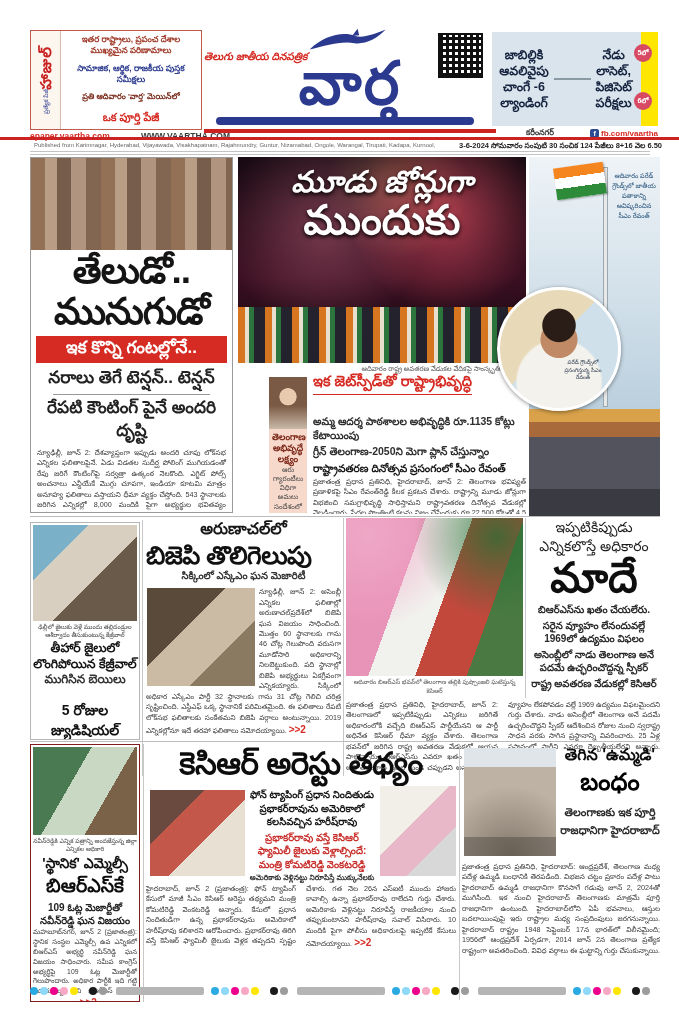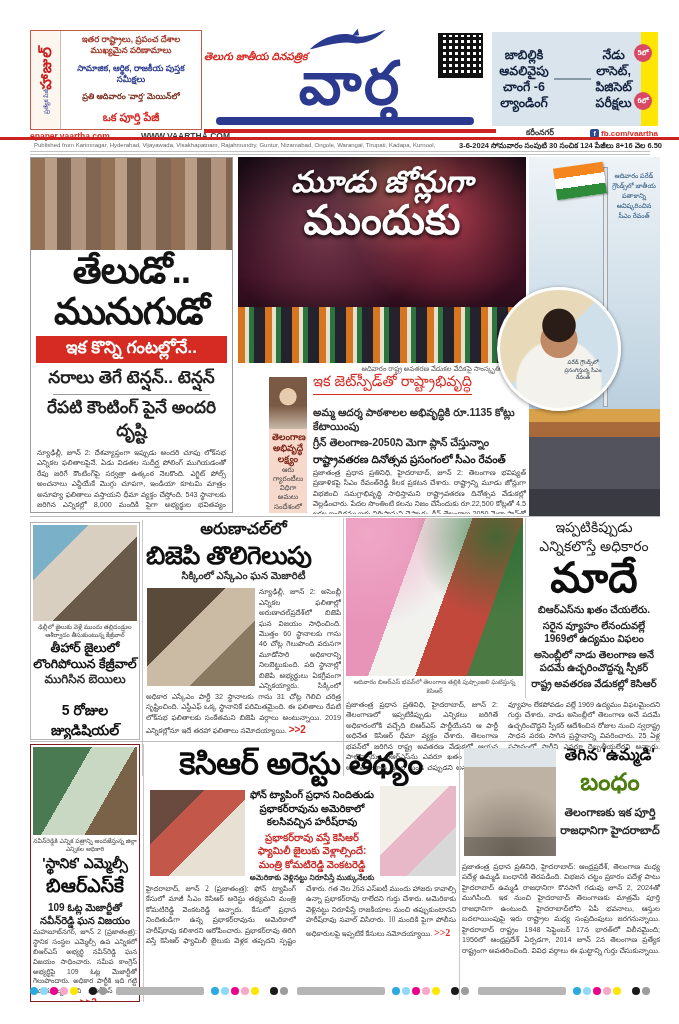--- a/index.html
+++ b/index.html
@@ -100,21 +100,21 @@
   .main-h{position:absolute;top:8px;left:0;width:100%;text-align:center;color:#fff;font-weight:bold;text-shadow:0 2px 4px #000;}
   .main-h1{font-size:30px;line-height:1.1;font-style:italic;} .main-h2{font-size:41px;line-height:1.1;}
   .main-caption{left:238px;top:365px;width:288px;font-size:6.8px;color:#555;text-align:right;}
   .sonia{left:240px;top:377px;width:67px;height:136px;padding-left:29px;}
   .sonia-ph{width:100%;height:52px;}
   .sonia-panel{background:#f7d9cc;padding:3px 3px 2px;height:84px;}
   .sonia-b{font-size:9px;font-weight:bold;color:#7a2415;text-align:center;line-height:1.2;}
   .sonia-n{font-size:7px;color:#444;text-align:center;line-height:1.25;margin-top:2px;}
   .sonia-src{font-size:5.5px;color:#c23b2a;font-weight:bold;text-align:left;margin-top:2px;line-height:1.2;}
   .main-text{left:313px;top:372px;width:213px;height:142px;}
-  .redhead{color:#d62b23;font-size:14.5px;font-weight:normal;border-bottom:1.5px solid #d62b23;display:inline-block;padding-bottom:1px;margin-bottom:10px;}
+  .redhead{color:#d62b23;font-size:14.5px;font-weight:bold;border-bottom:1.5px solid #d62b23;display:inline-block;padding-bottom:1px;margin-bottom:19px;}
   .bullet{font-size:10.5px;font-weight:bold;color:#2e2e2e;line-height:1.35;margin-bottom:2px;}
   .bullet-strong{color:#161616;}
 
   .flag-photo{left:529px;top:157px;width:131px;height:360px;}
   .flag-cap{position:absolute;right:3px;top:14px;width:46px;font-size:6.5px;color:#1c4a74;line-height:1.55;text-align:center;}
   .cm-circle{left:497px;top:287px;width:124px;height:124px;z-index:5;}
   .circle-cap{position:absolute;right:9px;bottom:26px;width:52px;font-size:5.5px;color:#23344a;line-height:1.4;text-align:center;}
 
   .vsep{background:#c8c8c8;width:1px;}
   .hsep{background:#bcbcbc;height:1px;}
@@ -142,25 +142,25 @@
   .mlc{left:30px;top:744px;width:110px;height:258px;border:1px solid #7f1d1d;padding:2px;}
   .mlc-h1{font-size:14px;font-weight:bold;color:#111;text-align:center;}
   .mlc-h2{font-size:19px;font-weight:bold;color:#0d0d0d;text-align:center;}
   .mlc-sub{font-size:10px;font-weight:bold;color:#222;text-align:center;line-height:1.3;}
 
   .arrest{left:146px;top:746px;width:310px;height:250px;}
   .arrest-h{font-size:31px;font-weight:bold;color:#0c0c0c;text-align:center;letter-spacing:-0.5px;}
   .arrest-sub1{font-size:10px;font-weight:bold;color:#161616;text-align:center;line-height:1.35;}
   .arrest-sub2{font-size:10px;font-weight:bold;color:#c9302c;text-align:center;line-height:1.35;margin-top:2px;}
   .arrest-sub3{font-size:7.5px;font-weight:bold;color:#333;text-align:center;margin-top:2px;}
-  .arrest-body{position:absolute;left:0;top:138px;width:310px;height:110px;column-count:2;column-gap:10px;font-family:Liberation Serif, serif;}
+  .arrest-body{position:absolute;left:0;top:138px;width:310px;height:110px;column-count:2;column-gap:10px;}
 
   .ummadi{left:462px;top:746px;width:198px;height:256px;}
   .umm-h1{font-size:16px;font-weight:bold;color:#0e0e0e;text-align:center;}
-  .umm-h2{font-size:24px;font-weight:bold;color:#4d7c0f;text-align:center;}
+  .umm-h2{font-size:24px;font-weight:bold;color:#000000;text-align:center;}
   .umm-sub{font-size:11px;font-weight:bold;color:#2a2a2a;text-align:center;line-height:1.35;margin-top:3px;}
   .umm-body{position:absolute;left:0;top:116px;width:198px;height:140px;}
 
   
   .regs{left:30px;top:986px;width:622px;height:9px;display:flex;align-items:center;}
   .reg-dots{display:flex;align-items:center;}
   .reg-dot{width:8px;height:8px;border-radius:50%;display:inline-block;margin-right:2px;}
   .reg-dot:nth-child(6){margin-left:9px;}
   .reg-bar{flex:1;height:8px;margin:0 7px;border-radius:2px;}
 </style>

